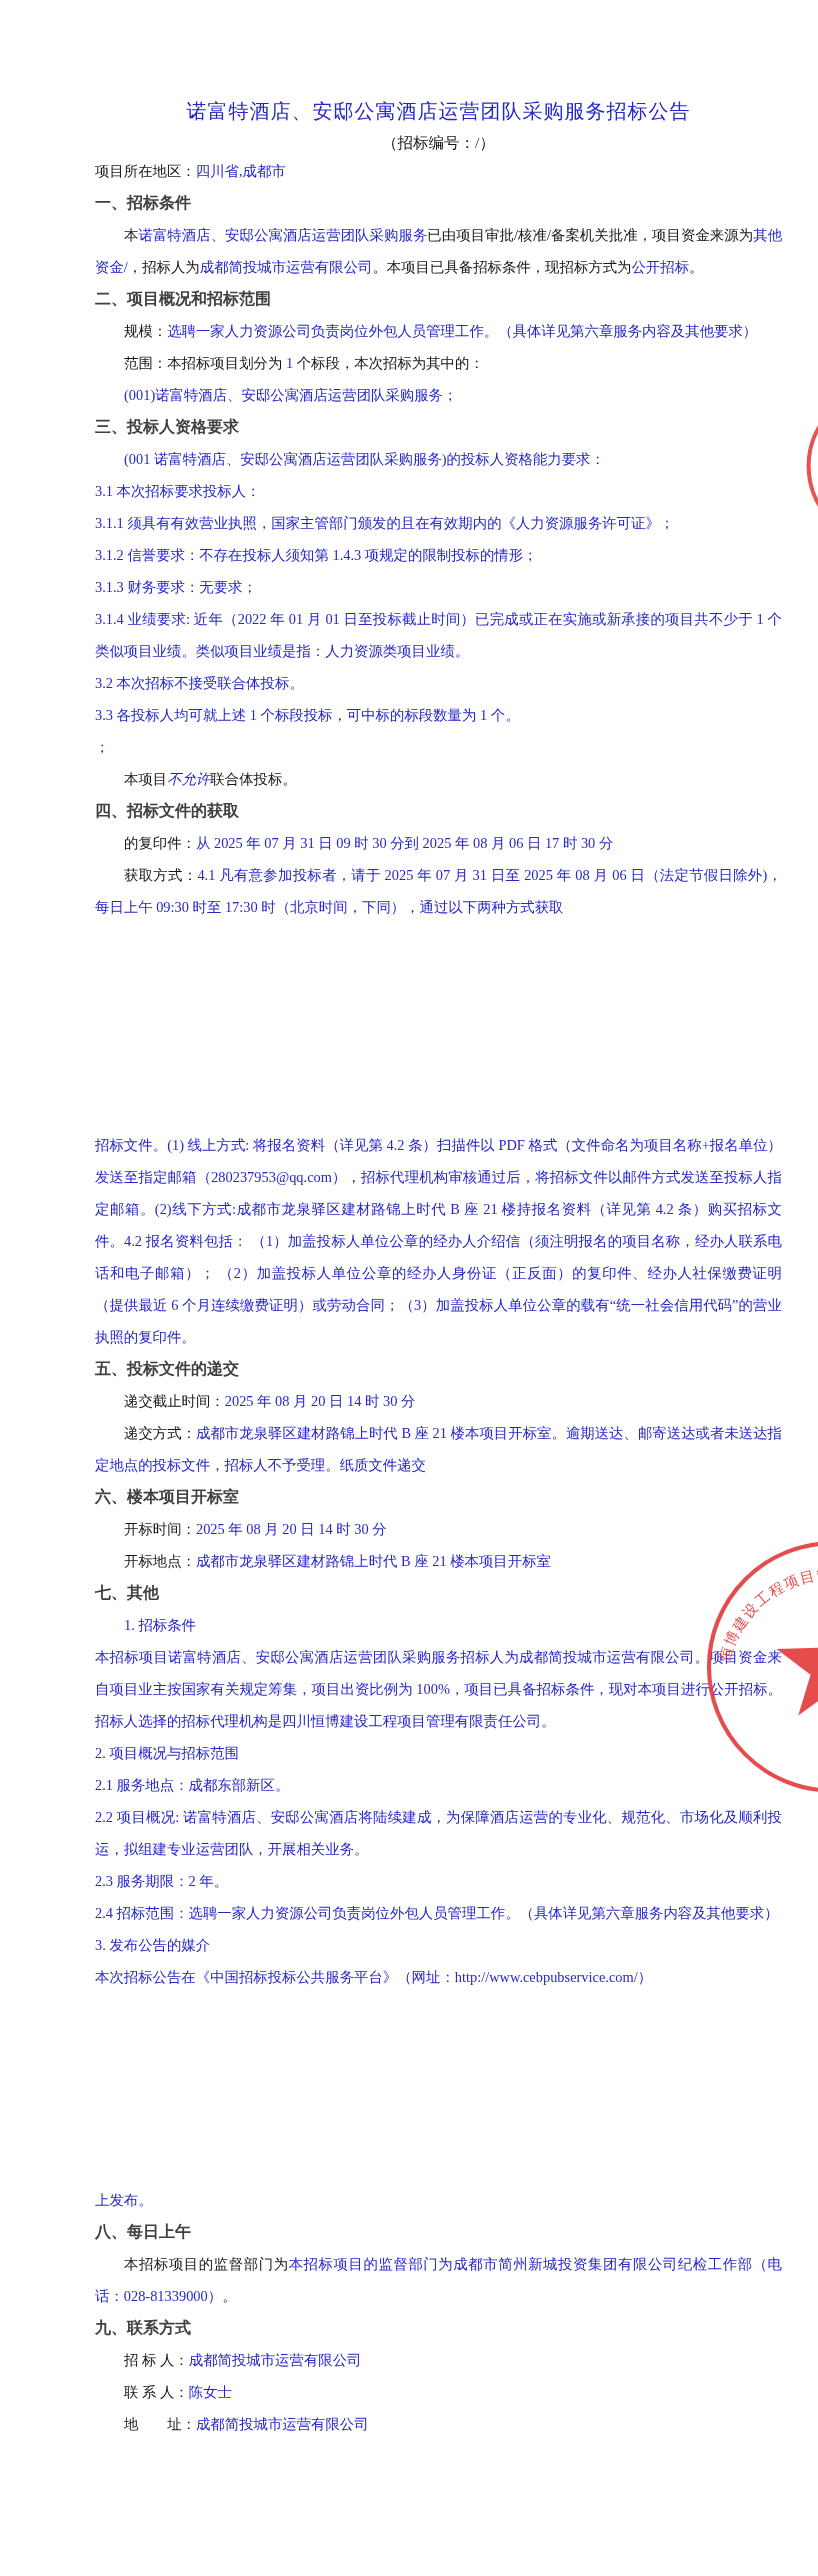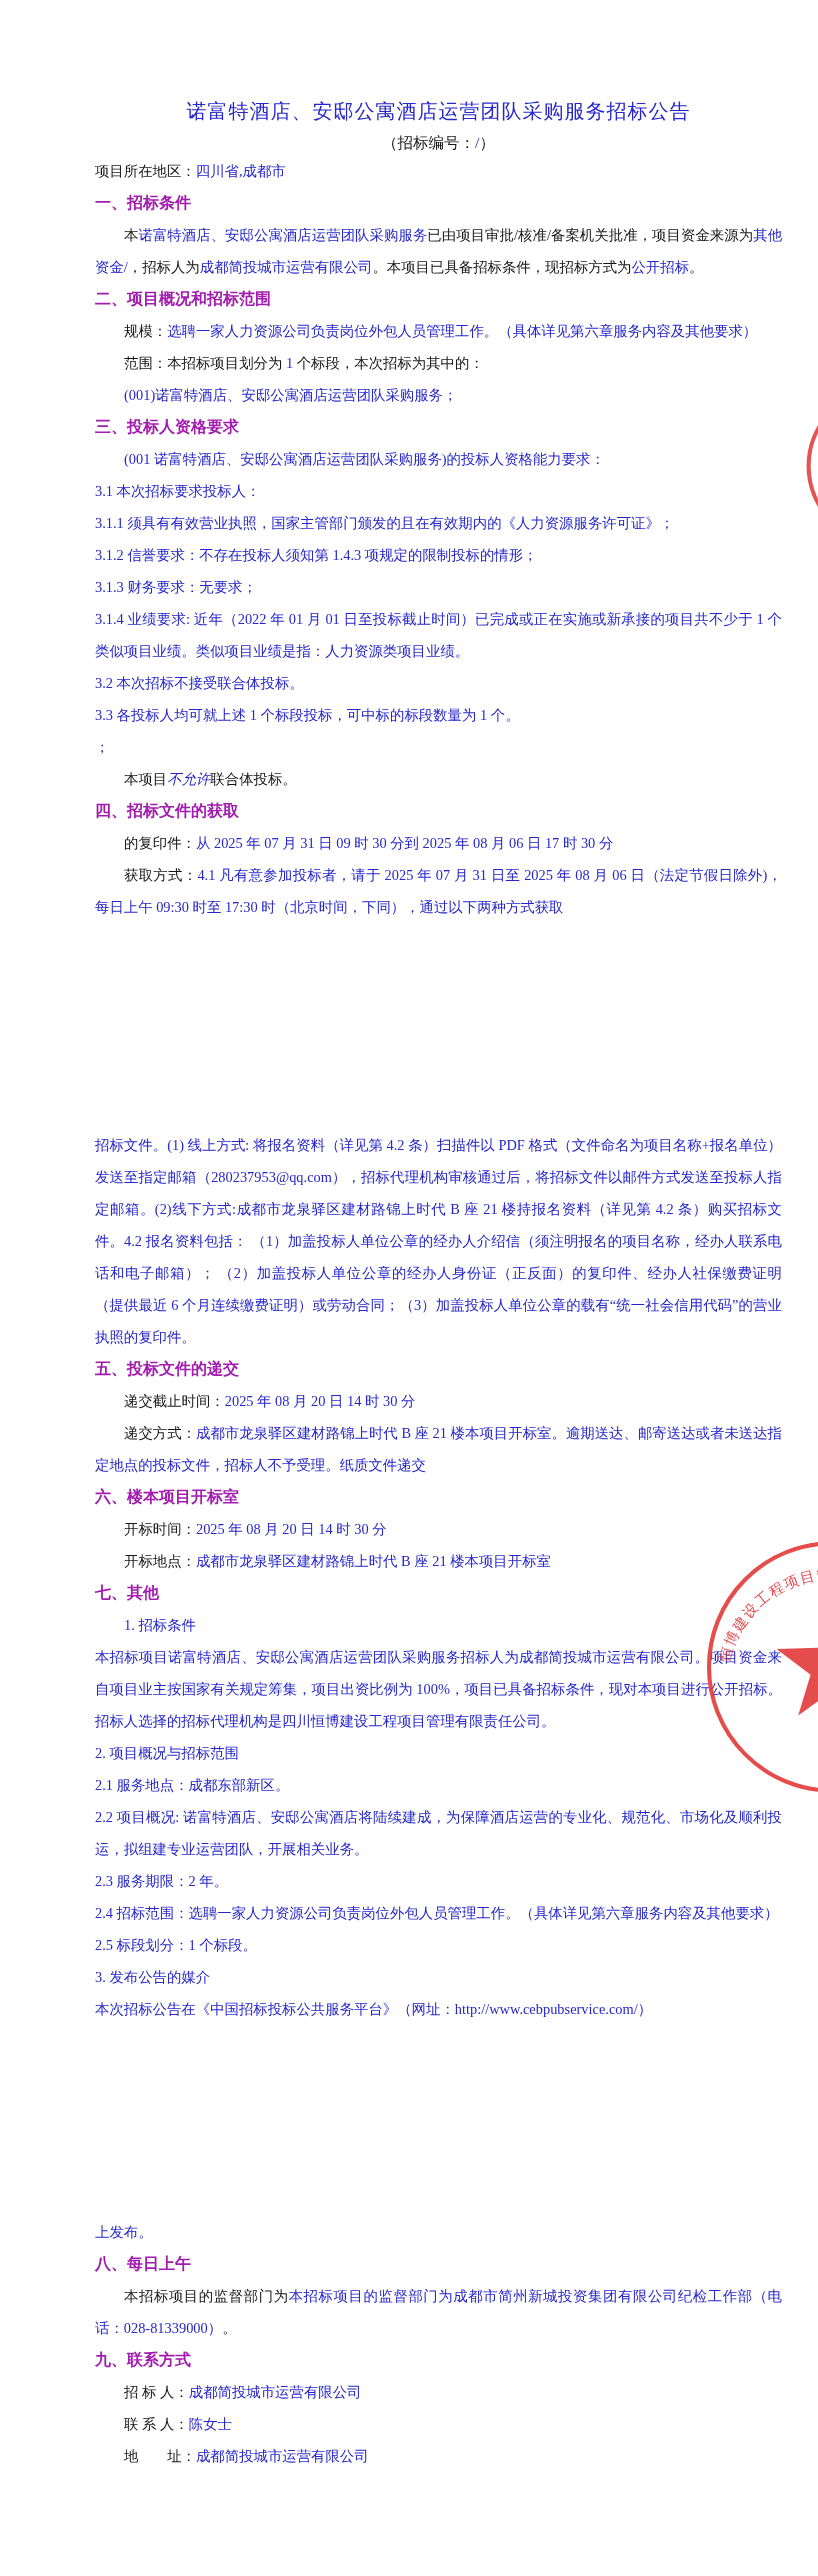--- a/index.html
+++ b/index.html
@@ -21,21 +21,21 @@
   }
   .content{padding:98px 36px 0 95px;}
   h1.doc-title{
     font-size:20px;font-weight:normal;color:var(--blue);
     text-align:center;margin:0;line-height:27px;letter-spacing:1px;
   }
   p.subtitle{text-align:center;font-size:15.5px;margin:6.2px 0 0 0;line-height:24px;}
   p.line{font-size:14.4px;line-height:32px;margin:0;text-align:justify;}
   h2.sec{
     font-family:"Liberation Sans","DejaVu Sans",sans-serif;
-    font-size:16px;font-weight:bold;color:#a21caf;
+    font-size:16px;font-weight:bold;color:#404040;
     margin:0;line-height:32px;text-align:left;
   }
   .blue{color:var(--blue);}
   .em-blue{color:var(--blue);font-style:italic;}
   .indent{text-indent:29px;}
   .region{margin-top:52px;}
   .mt60{margin-top:31px;}
   .spacer400{height:206px;}
   .spacer370{height:191px;}
   .edge-stamp{position:absolute;pointer-events:none;}
@@ -86,21 +86,20 @@
     <p class="line indent"><span>开标地点：</span><span class="blue">成都市龙泉驿区建材路锦上时代 B 座 21 楼本项目开标室</span></p>
 
     <h2 class="sec">七、其他</h2>
     <p class="line indent blue">1. 招标条件</p>
     <p class="line blue">本招标项目诺富特酒店、安邸公寓酒店运营团队采购服务招标人为成都简投城市运营有限公司。项目资金来自项目业主按国家有关规定筹集，项目出资比例为 100%，项目已具备招标条件，现对本项目进行公开招标。招标人选择的招标代理机构是四川恒博建设工程项目管理有限责任公司。</p>
     <p class="line blue">2. 项目概况与招标范围</p>
     <p class="line blue">2.1 服务地点：成都东部新区。</p>
     <p class="line blue">2.2 项目概况: 诺富特酒店、安邸公寓酒店将陆续建成，为保障酒店运营的专业化、规范化、市场化及顺利投运，拟组建专业运营团队，开展相关业务。</p>
     <p class="line blue">2.3 服务期限：2 年。</p>
     <p class="line blue">2.4 招标范围：选聘一家人力资源公司负责岗位外包人员管理工作。（具体详见第六章服务内容及其他要求）</p>
-    <p class="line blue">2.5 标段划分：1 个标段。</p>
     <p class="line blue">3. 发布公告的媒介</p>
     <p class="line blue">本次招标公告在《中国招标投标公共服务平台》（网址：http://www.cebpubservice.com/）</p>
     <div class="spacer370"></div>
     <p class="line blue">上发布。</p>
 
     <h2 class="sec mt60">八、每日上午</h2>
     <p class="line indent"><span>本招标项目的监督部门为</span><span class="blue">本招标项目的监督部门为成都市简州新城投资集团有限公司纪检工作部（电话：028-81339000）</span><span>。</span></p>
 
     <h2 class="sec">九、联系方式</h2>
     <div>

